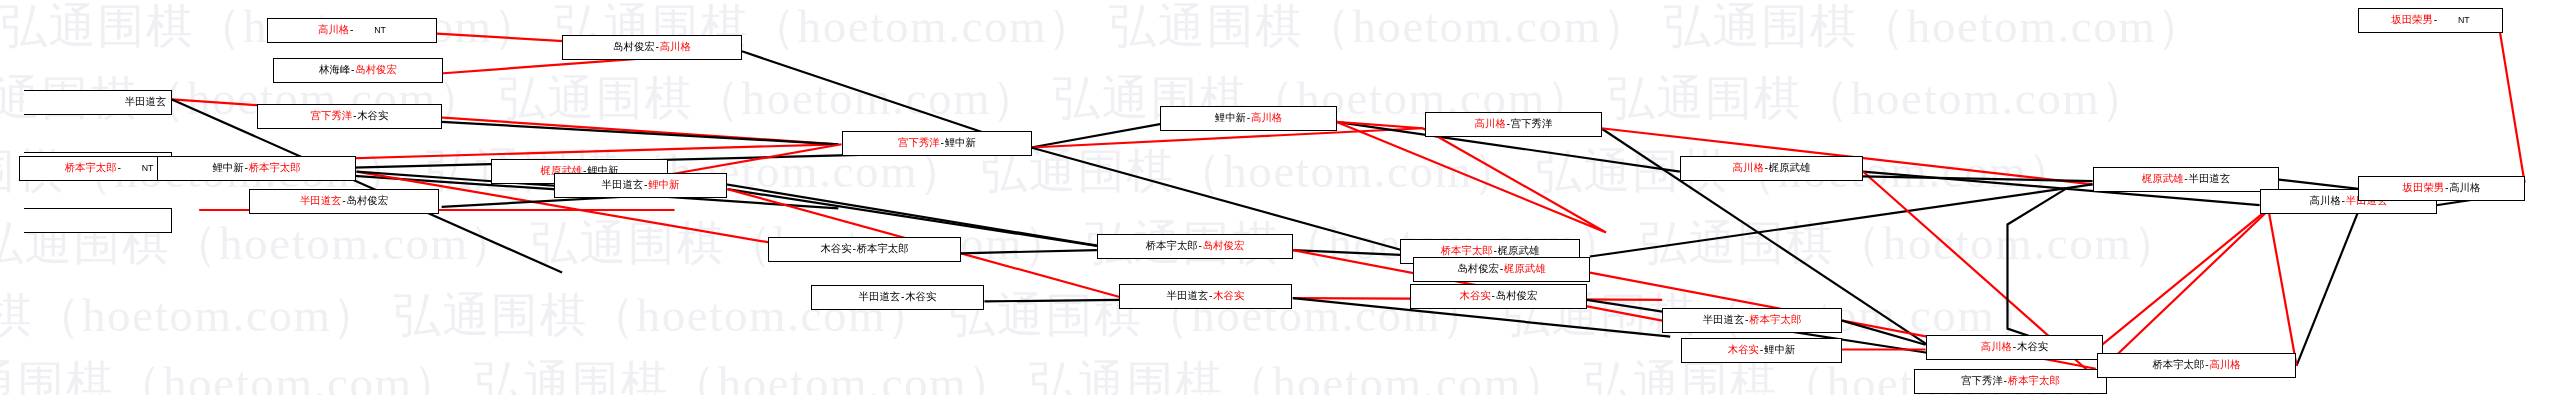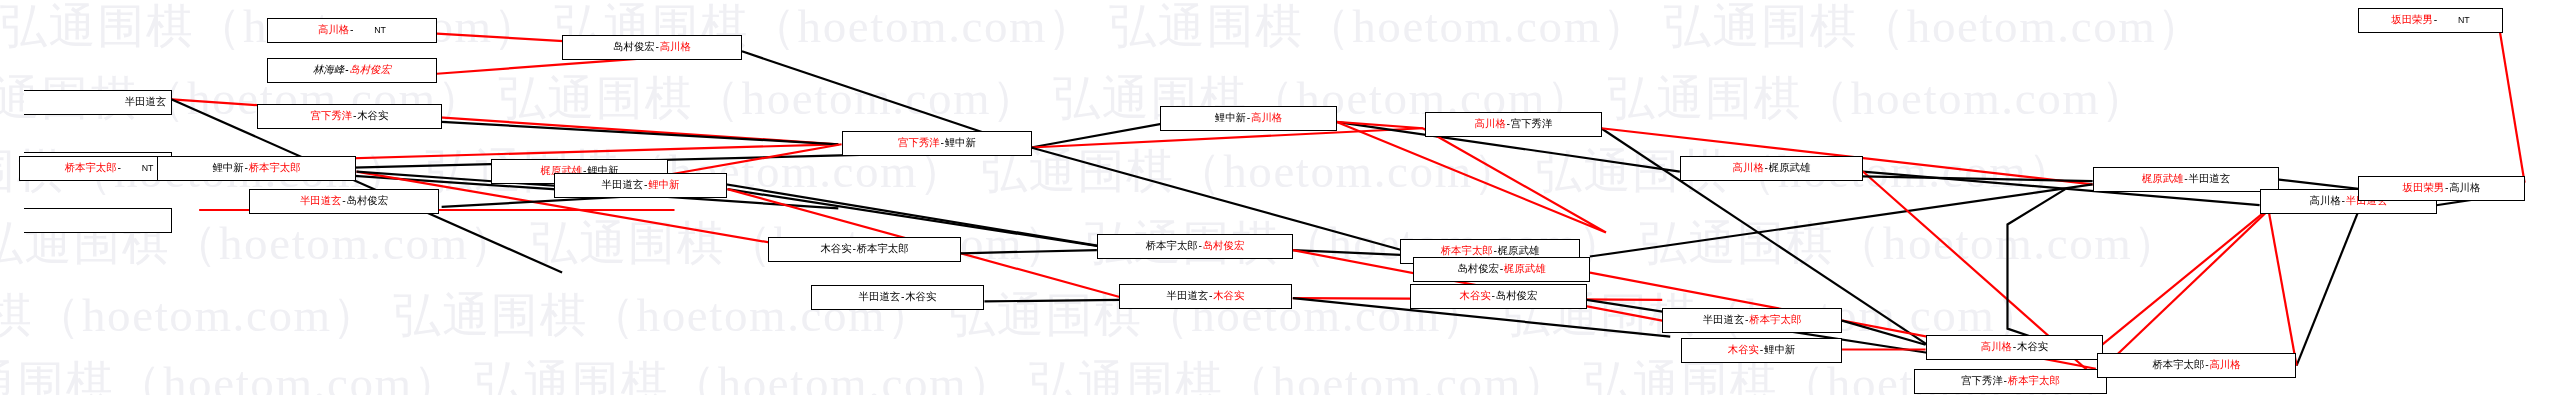--- a/index.html
+++ b/index.html
@@ -150,21 +150,21 @@
       </div>
       <div class="node clipL" style="left: 24px; top: 152px; width: 148px;">
         <span class="nm win">木谷实</span>
       </div>
       <div class="node clipL" style="left: 24px; top: 208px; width: 148px;"></div>
       <div class="node" style="left: 267px; top: 17.6px; width: 170px;">
         <span class="nm win">高川格</span>
         <span class="sep">-</span>
         <span class="tag">NT</span>
       </div>
-      <div class="node" style="left: 267px; top: 58px; width: 170px; font-style: italic;">
+      <div class="node" style="left: 273px; top: 58px; width: 170px;">
         <span class="nm">林海峰</span>
         <span class="sep">-</span>
         <span class="nm win">岛村俊宏</span>
       </div>
       <div class="node" style="left: 257px; top: 104px; width: 185px;">
         <span class="nm win">宫下秀洋</span>
         <span class="sep">-</span>
         <span class="nm">木谷实</span>
       </div>
       <div class="node" style="left: 19px; top: 156px; width: 180px;">

